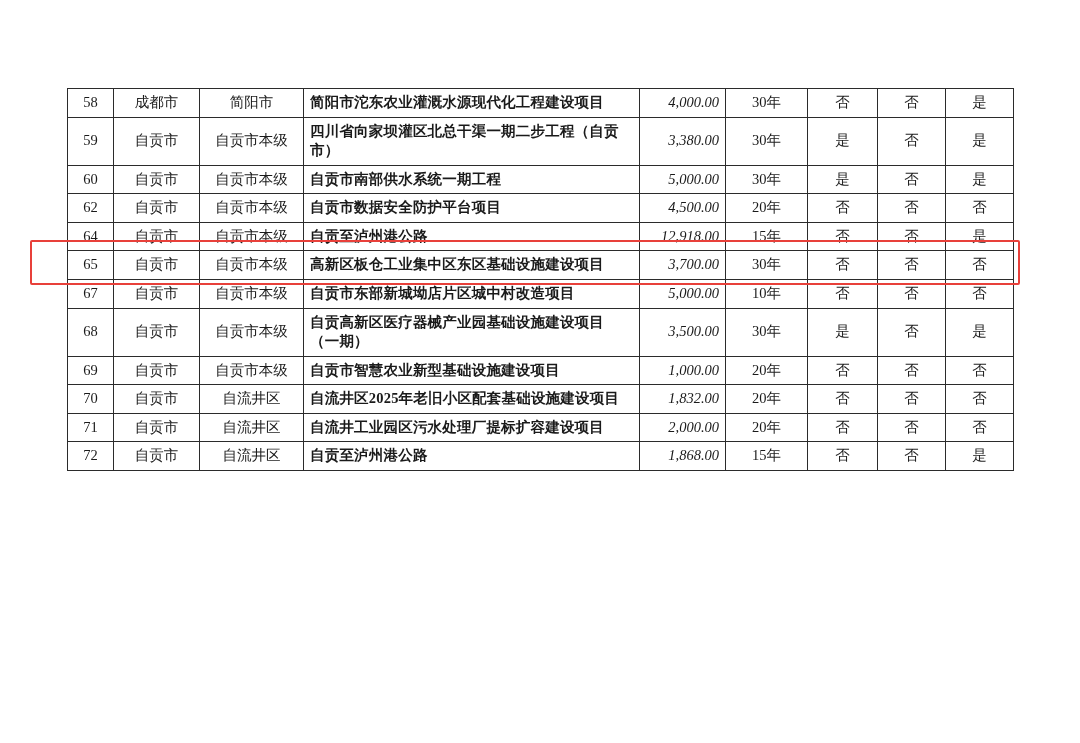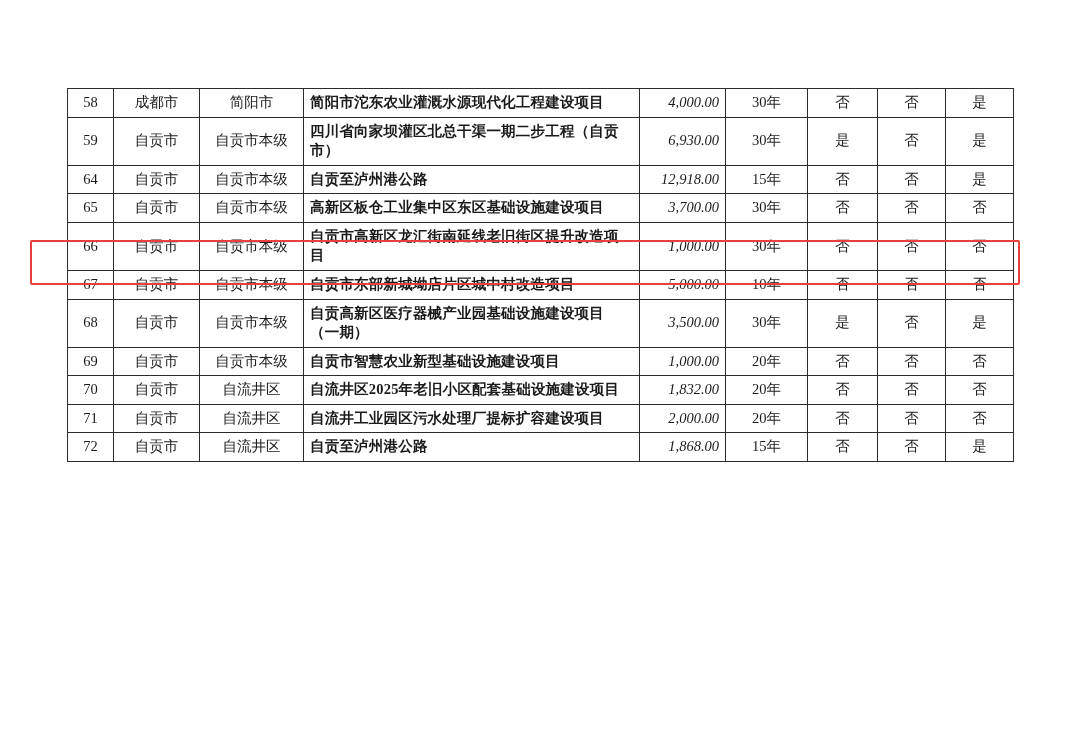--- a/index.html
+++ b/index.html
@@ -119,29 +119,51 @@
           <td class="cell-f1">否</td>
           <td class="cell-f2">否</td>
           <td class="cell-f3">是</td>
         </tr>
 
         <tr>
           <td class="cell-idx">59</td>
           <td class="cell-city">自贡市</td>
           <td class="cell-area">自贡市本级</td>
           <td class="cell-name">四川省向家坝灌区北总干渠一期二步工程（自贡市）</td>
-          <td class="cell-amount">6,930.00</td>
+          <td class="cell-amount">3,380.00</td>
           <td class="cell-term">30年</td>
           <td class="cell-f1">是</td>
           <td class="cell-f2">否</td>
           <td class="cell-f3">是</td>
         </tr>
 
-
-
+        <tr>
+          <td class="cell-idx">60</td>
+          <td class="cell-city">自贡市</td>
+          <td class="cell-area">自贡市本级</td>
+          <td class="cell-name">自贡市南部供水系统一期工程</td>
+          <td class="cell-amount">5,000.00</td>
+          <td class="cell-term">30年</td>
+          <td class="cell-f1">是</td>
+          <td class="cell-f2">否</td>
+          <td class="cell-f3">是</td>
+        </tr>
+
+
+        <tr class="row-tall">
+          <td class="cell-idx">62</td>
+          <td class="cell-city">自贡市</td>
+          <td class="cell-area">自贡市本级</td>
+          <td class="cell-name">自贡市数据安全防护平台项目</td>
+          <td class="cell-amount">4,500.00</td>
+          <td class="cell-term">20年</td>
+          <td class="cell-f1">否</td>
+          <td class="cell-f2">否</td>
+          <td class="cell-f3">否</td>
+        </tr>
 
 
         <tr>
           <td class="cell-idx">64</td>
           <td class="cell-city">自贡市</td>
           <td class="cell-area">自贡市本级</td>
           <td class="cell-name">自贡至泸州港公路</td>
           <td class="cell-amount">12,918.00</td>
           <td class="cell-term">15年</td>
           <td class="cell-f1">否</td>
@@ -154,31 +176,20 @@
           <td class="cell-city">自贡市</td>
           <td class="cell-area">自贡市本级</td>
           <td class="cell-name">高新区板仓工业集中区东区基础设施建设项目</td>
           <td class="cell-amount">3,700.00</td>
           <td class="cell-term">30年</td>
           <td class="cell-f1">否</td>
           <td class="cell-f2">否</td>
           <td class="cell-f3">否</td>
         </tr>
 
-        <tr>
-          <td class="cell-idx">66</td>
-          <td class="cell-city">自贡市</td>
-          <td class="cell-area">自贡市本级</td>
-          <td class="cell-name">自贡市高新区龙汇街南延线老旧街区提升改造项目</td>
-          <td class="cell-amount">1,000.00</td>
-          <td class="cell-term">30年</td>
-          <td class="cell-f1">否</td>
-          <td class="cell-f2">否</td>
-          <td class="cell-f3">否</td>
-        </tr>
 
         <tr>
           <td class="cell-idx">67</td>
           <td class="cell-city">自贡市</td>
           <td class="cell-area">自贡市本级</td>
           <td class="cell-name">自贡市东部新城坳店片区城中村改造项目</td>
           <td class="cell-amount">5,000.00</td>
           <td class="cell-term">10年</td>
           <td class="cell-f1">否</td>
           <td class="cell-f2">否</td>

